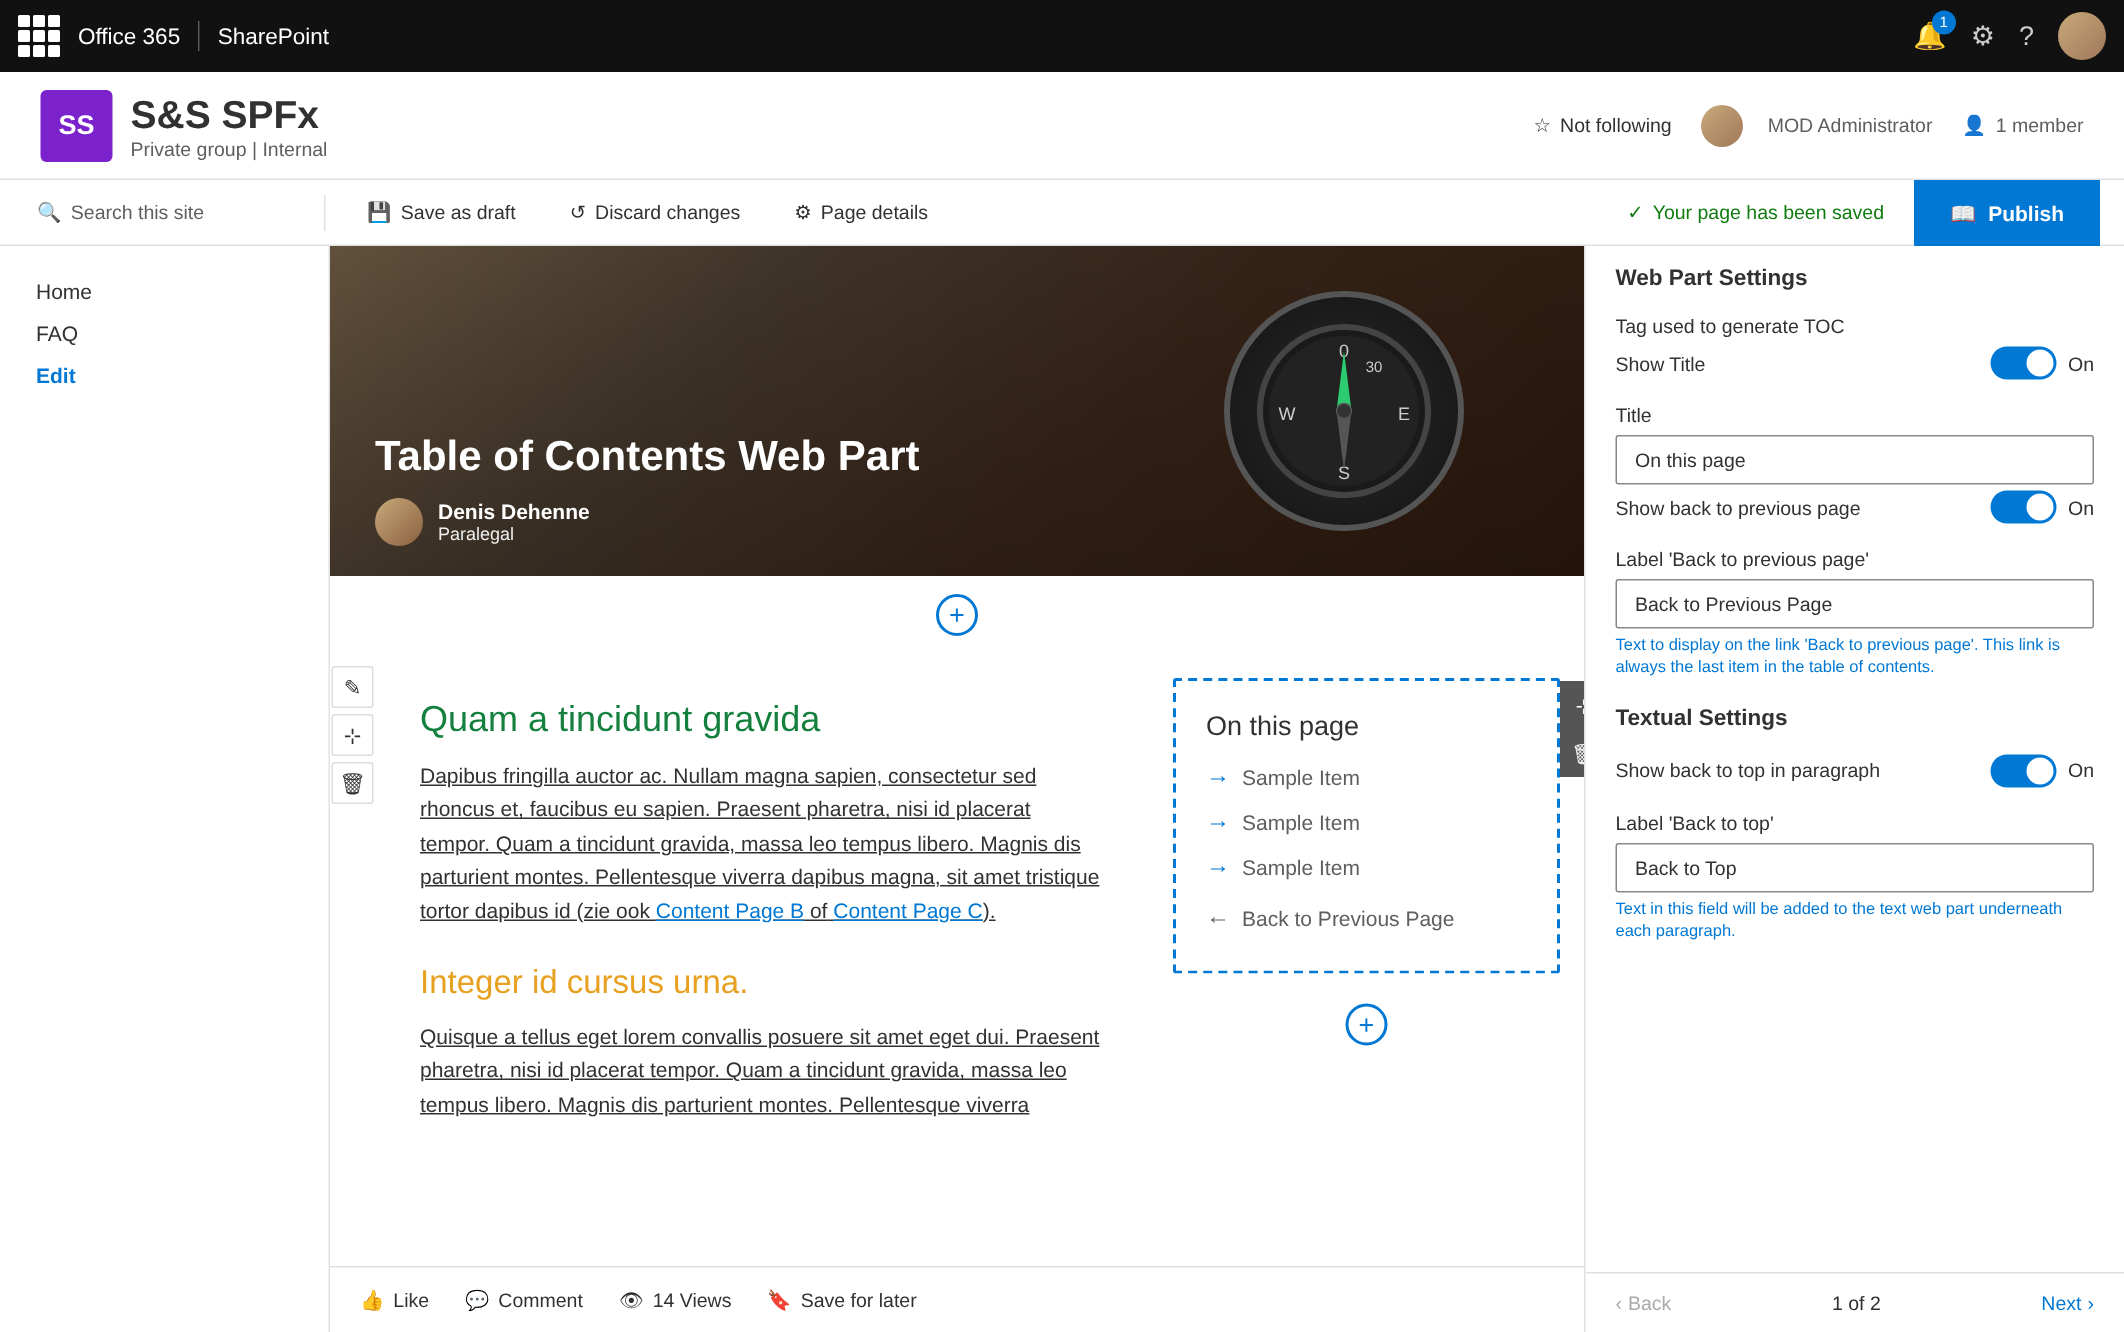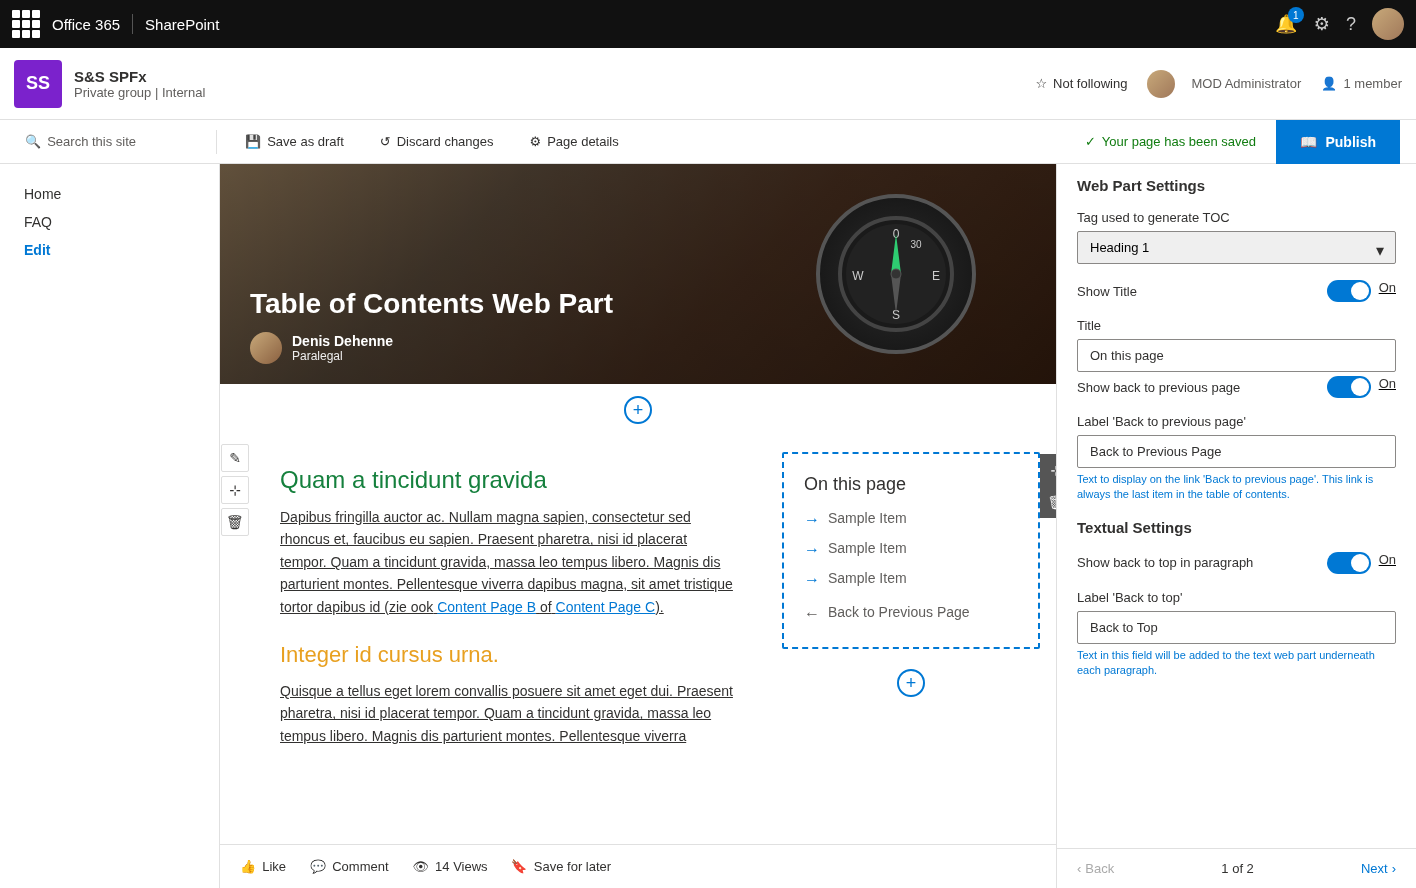--- a/index.html
+++ b/index.html
@@ -37,35 +37,35 @@
     }
     .avatar { width: 32px; height: 32px; border-radius: 50%; background: #c8a97a; overflow: hidden; cursor: pointer; }
     .avatar-img { width: 100%; height: 100%; background: linear-gradient(135deg, #c8a97a 0%, #a0785a 100%); }
 
     
     .site-header {
       background: #fff;
       height: 72px;
       display: flex;
       align-items: center;
-      padding: 0 14px;
+      padding: 0 27px;
       border-bottom: 1px solid #e0e0e0;
       position: fixed;
       top: 48px; left: 0; right: 0;
       z-index: 99;
     }
     .site-logo {
       width: 48px; height: 48px;
       background: #7B22CC;
       border-radius: 4px;
       display: flex; align-items: center; justify-content: center;
       color: #fff; font-size: 18px; font-weight: 700; margin-right: 12px;
     }
     .site-info { flex: 1; }
-    .site-name { font-size: 15px; font-weight: 600; color: #323130; }
+    .site-name { font-size: 26px; font-weight: 600; color: #323130; }
     .site-sub { font-size: 13px; color: #605e5c; }
     .site-header-right { display: flex; align-items: center; gap: 20px; }
     .not-following-btn {
       display: flex; align-items: center; gap: 6px;
       font-size: 13px; color: #323130; cursor: pointer; border: none; background: none;
     }
     .admin-info { display: flex; align-items: center; gap: 16px; font-size: 13px; color: #605e5c; }
     .admin-avatar { width: 28px; height: 28px; border-radius: 50%; background: #ddd; overflow: hidden; }
     .member-info { display: flex; align-items: center; gap: 6px; font-size: 13px; color: #605e5c; }
 
@@ -257,21 +257,21 @@
     .right-panel-body { flex: 1; overflow-y: auto; padding: 16px 20px; }
     .panel-desc { font-size: 13px; color: #605e5c; margin-bottom: 20px; line-height: 1.5; }
     .panel-section-title { font-size: 15px; font-weight: 600; color: #323130; margin-bottom: 16px; }
     .panel-label { font-size: 13px; color: #323130; margin-bottom: 6px; font-weight: 500; }
     .panel-select-wrap { position: relative; margin-bottom: 16px; }
     .panel-select-wrap select { width: 100%; padding: 8px 12px; font-size: 13px; border: 1px solid #8a8886; border-radius: 2px; appearance: none; cursor: pointer; }
     .panel-select-wrap::after { content: '▾'; position: absolute; right: 12px; top: 10px; pointer-events: none; color: #323130; }
 
     .toggle-row { display: flex; align-items: center; justify-content: space-between; margin-bottom: 16px; }
     .toggle-label { font-size: 13px; color: #323130; }
-    .toggle { display: flex; gap: 8px; text-decoration: underline; }
+    .toggle { display: flex; align-items: center; gap: 8px; }
     .toggle-switch {
       width: 44px; height: 22px; border-radius: 11px;
       background: #0078d4; position: relative; cursor: pointer;
       flex-shrink: 0;
     }
     .toggle-switch::after {
       content: '';
       position: absolute;
       width: 18px; height: 18px; border-radius: 50%;
       background: #fff;
@@ -500,27 +500,20 @@
   <div class="right-panel-header">
     <span class="right-panel-title">Inhoudsopgave</span>
     <button class="right-panel-close">✕</button>
   </div>
   <div class="right-panel-body">
     <p class="panel-desc">Use the settings panel to configure your table of contents.</p>
 
     <div class="panel-section-title">Web Part Settings</div>
 
     <div class="panel-label">Tag used to generate TOC</div>
-    <div class="panel-select-wrap">
-      <select>
-        <option>Heading 1</option>
-        <option>Heading 2</option>
-        <option>Heading 3</option>
-      </select>
-    </div>
 
     <div class="toggle-row">
       <span class="toggle-label">Show Title</span>
       <div class="toggle">
         <div class="toggle-switch"></div>
         <span class="toggle-on-label">On</span>
       </div>
     </div>
 
     <div class="panel-label">Title</div>

